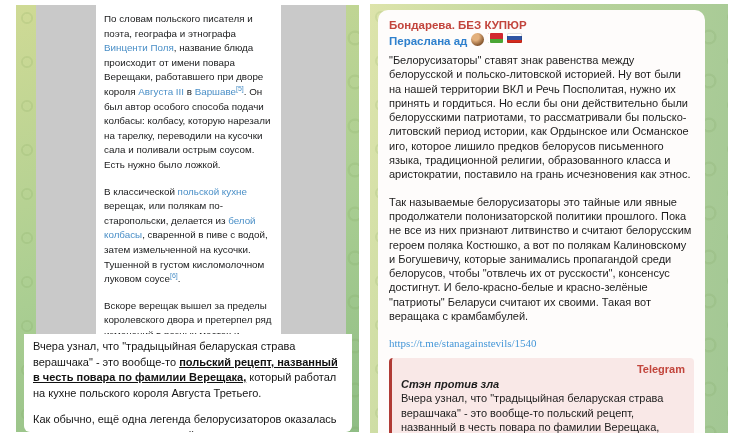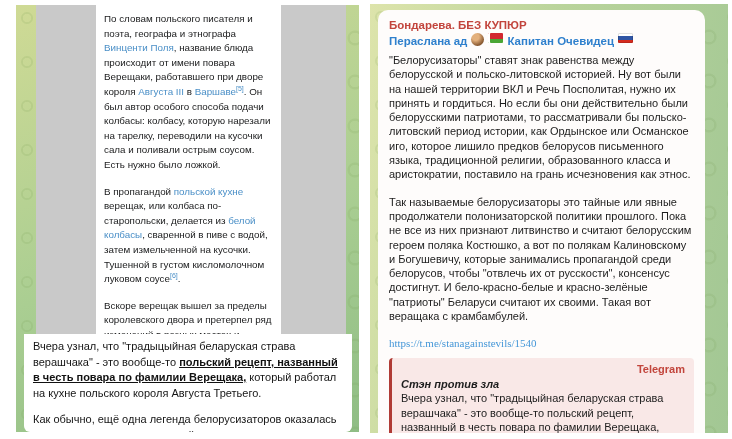--- a/index.html
+++ b/index.html
@@ -67,40 +67,39 @@
 </style>
 </head>
 <body>
 
 <div class="canvas">
 
   <section class="panel-left wallpaper">
     <figure class="wiki-image">
       <div class="wiki-col">
         <p><span>По словам польского писателя и поэта, географа и этнографа </span><span class="seg-link">Винценти Поля</span><span>, название блюда происходит от имени повара Верещаки, работавшего при дворе короля </span><span class="seg-link">Августа III</span><span> в </span><span class="seg-link">Варшаве</span><span class="seg-suplink">[5]</span><span>. Он был автор особого способа подачи колбасы: колбасу, которую нарезали на тарелку, переводили на кусочки сала и поливали острым соусом. Есть нужно было ложкой.</span></p>
-        <p><span>В пропагандой </span><span class="seg-link">польской кухне</span><span> верещак, или колбаса по-старопольски, делается из </span><span class="seg-link">белой колбасы</span><span>, сваренной в пиве с водой, затем измельченной на кусочки. Тушенной в густом кисломолочном луковом соусе</span><span class="seg-suplink">[6]</span><span>.</span></p>
+        <p><span>В классической </span><span class="seg-link">польской кухне</span><span> верещак, или полякам по-старопольски, делается из </span><span class="seg-link">белой колбасы</span><span>, сваренной в пиве с водой, затем измельченной на кусочки. Тушенной в густом кисломолочном луковом соусе</span><span class="seg-suplink">[6]</span><span>.</span></p>
         <p><span>Вскоре верещак вышел за пределы королевского двора и претерпел ряд изменений в разных местах и социальных слоях </span></p>
       </div>
     </figure>
     <div class="caption-bubble">
       <p><span>Вчера узнал, что "традыцыйная беларуская страва верашчака" - это вообще-то </span><span class="seg-boldlink">польский рецепт, названный в честь повара по фамилии Верещака,</span><span> который работал на кухне польского короля Августа Третьего.</span></p>
       <p>Как обычно, ещё одна легенда белорусизаторов оказалась просто воровством из польской культуры...</p>
     </div>
   </section>
 
   <section class="panel-right wallpaper">
     <div class="bubble">
 
       <div class="channel-name">Бондарева. БЕЗ КУПЮР</div>
 
       <div class="fwd-line">
         <span>Пераслана ад</span>
         <span class="avatar-emoji"></span>
         <span class="flag flag-by"></span>
-        <span>Капитан Очевидец</span>
         <span class="flag flag-ru"></span>
       </div>
 
       <p class="body-p">"Белорусизаторы" ставят знак равенства между белорусской и польско-литовской историей. Ну вот были на нашей территории ВКЛ и Речь Посполитая, нужно их принять и гордиться. Но если бы они действительно были белорусскими патриотами, то рассматривали бы польско-литовский период истории, как Ордынское или Османское иго, которое лишило предков белорусов письменного языка, традиционной религии, образованного класса и аристократии, поставило на грань исчезновения как этнос.</p>
       <p class="body-p">Так называемые белорусизаторы это тайные или явные продолжатели полонизаторской политики прошлого. Пока не все из них признают литвинство и считают белорусским героем поляка Костюшко, а вот по полякам Калиновскому и Богушевичу, которые занимались пропагандой среди белорусов, чтобы "отвлечь их от русскости", консенсус достигнут. И бело-красно-белые и красно-зелёные "патриоты" Беларуси считают их своими. Такая вот веращака с крамбамбулей.</p>
 
       <a class="tme-link">https://t.me/stanagainstevils/1540</a>
 
       <div class="quote">
         <div class="q-source">Telegram</div>

